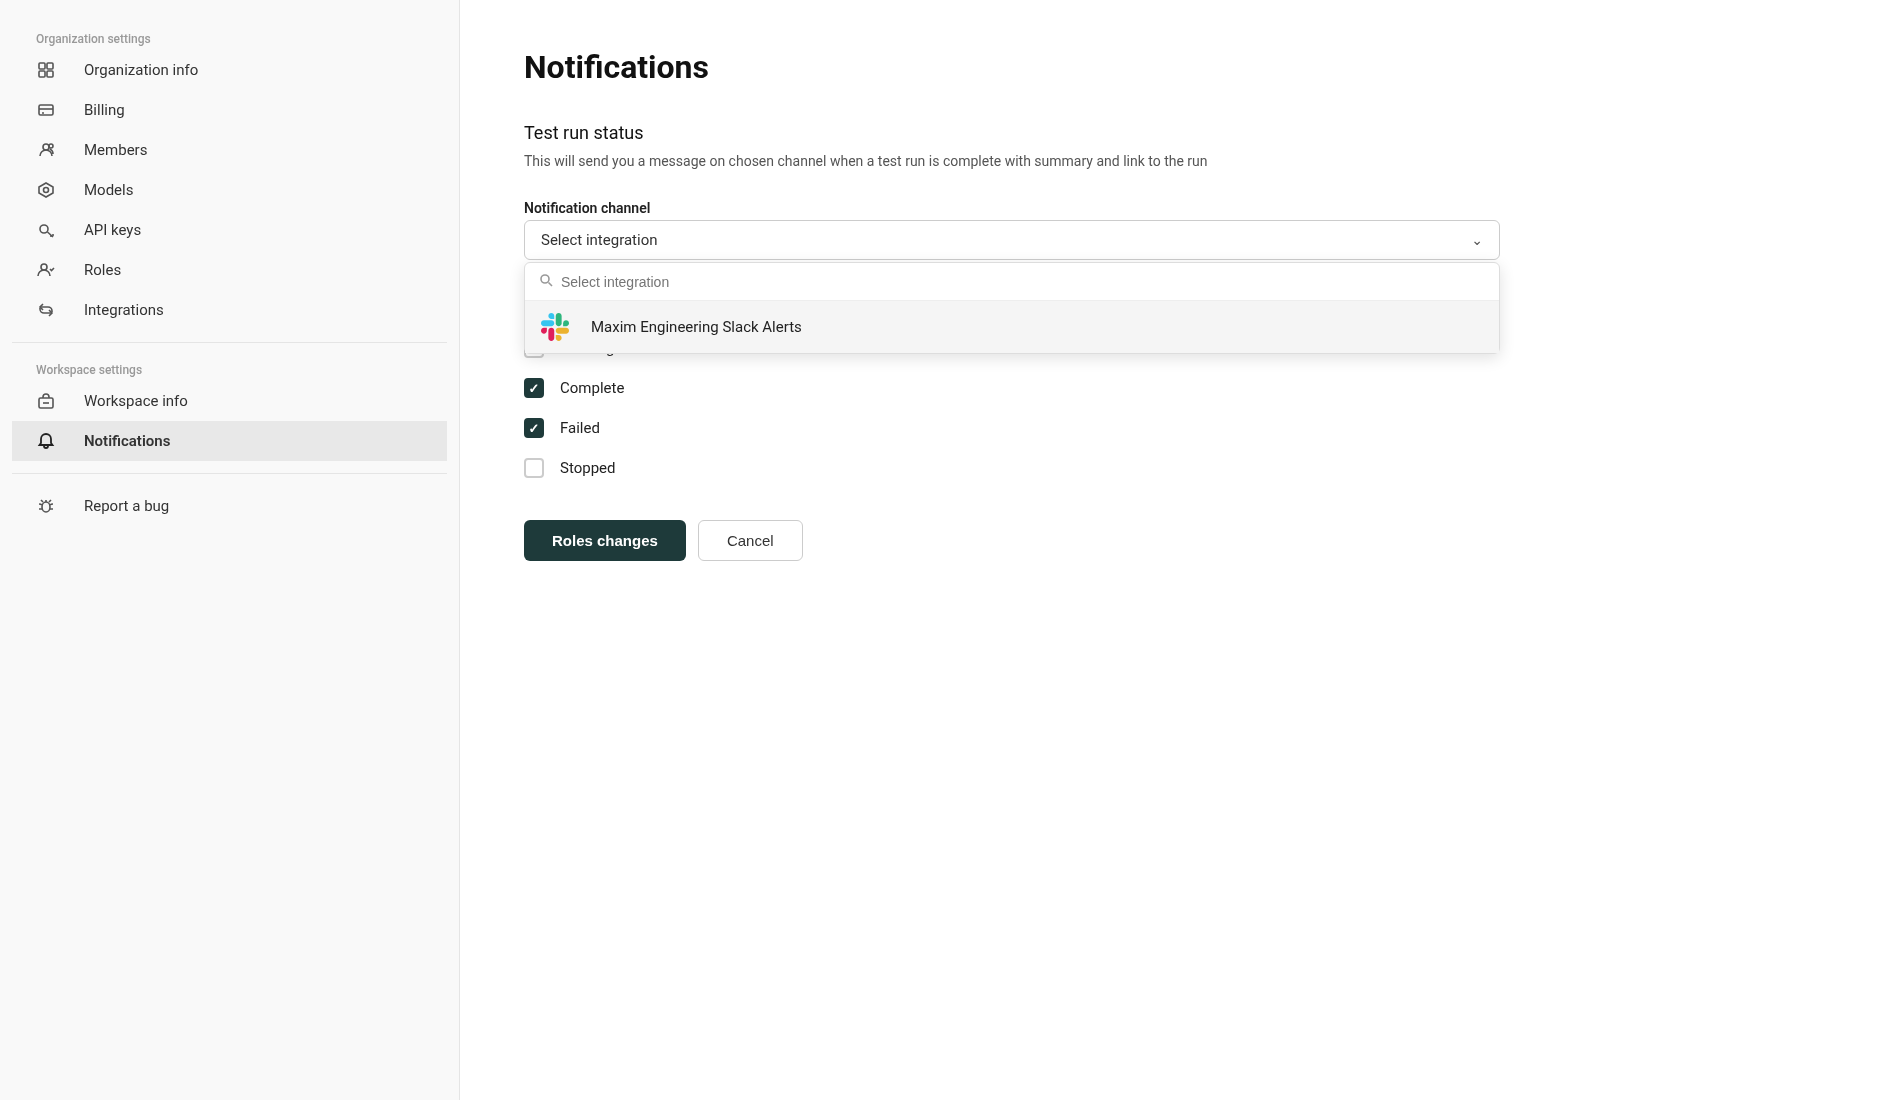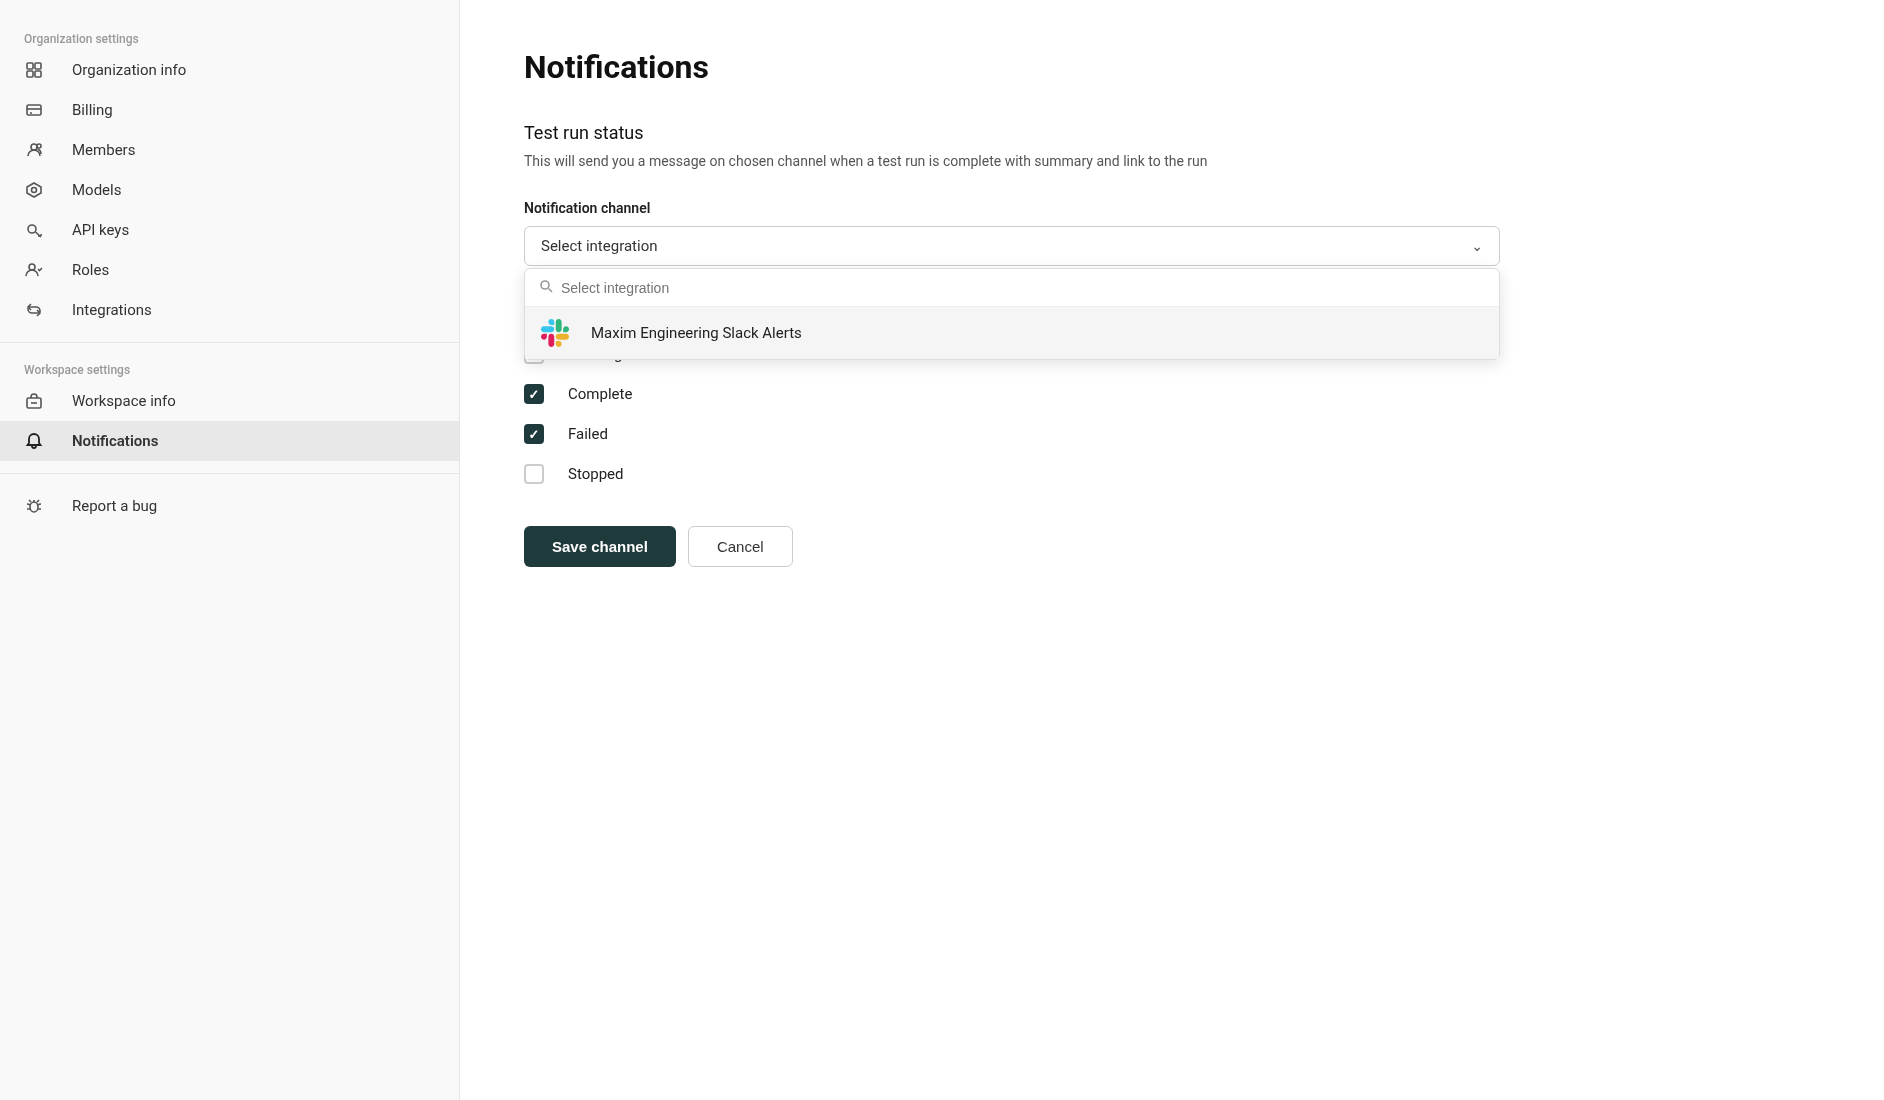--- a/index.html
+++ b/index.html
@@ -10,21 +10,21 @@
       height: 100vh;
       overflow: hidden;
     }
 
     
     .sidebar {
       width: 460px;
       min-width: 460px;
       background: #f9f9f9;
       border-right: 1px solid #e5e5e5;
-      padding: 24px 0;
+      padding: 24px 12px;
       overflow-y: auto;
     }
 
     .sidebar-section-label {
       font-size: 12px;
       color: #999;
       font-weight: 500;
       padding: 8px 24px 4px 24px;
       text-transform: none;
       letter-spacing: 0;
@@ -88,21 +88,21 @@
       font-size: 14px;
       color: #555;
       margin-bottom: 28px;
       line-height: 1.5;
     }
 
     .field-label {
       font-size: 14px;
       font-weight: 600;
       color: #222;
-      margin-bottom: 10px;
+      margin-bottom: 4px;
     }
 
     
     .dropdown-wrapper {
       position: relative;
       width: 976px;
       max-width: 100%;
       margin-bottom: 4px;
     }
 
@@ -182,21 +182,21 @@
     .checkbox-group {
       display: flex;
       flex-direction: column;
       gap: 0;
       margin-top: 28px;
     }
 
     .checkbox-row {
       display: flex;
       align-items: center;
-      gap: 24px;
+      gap: 16px;
       padding: 10px 0;
       font-size: 15px;
       color: #222;
     }
 
     .checkbox-box {
       width: 20px;
       height: 20px;
       border: 2px solid #ccc;
       border-radius: 4px;
@@ -441,17 +441,17 @@
     </div>
 
     <div class="checkbox-row">
       <div class="checkbox-box"></div>
       <span>Stopped</span>
     </div>
 
   </div>
 
   <div class="button-row">
-    <button class="btn-primary">Save channel</button>
+    <button class="btn-primary">Roles changes</button>
     <button class="btn-secondary">Cancel</button>
   </div>
 
 </main>
 
 </body></html>

